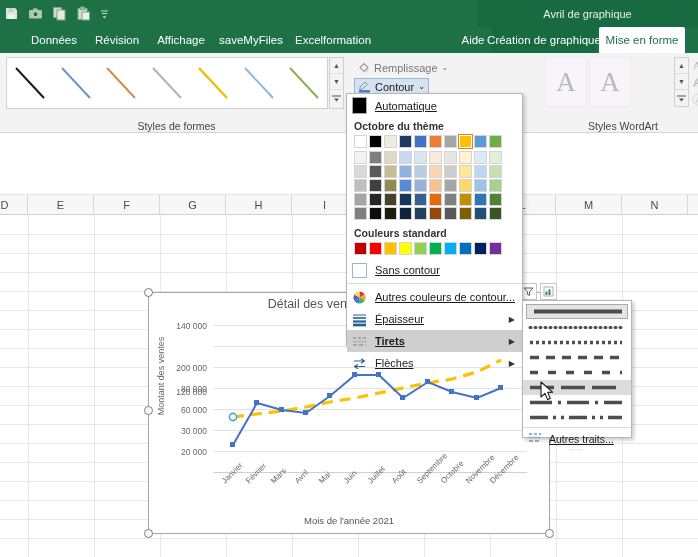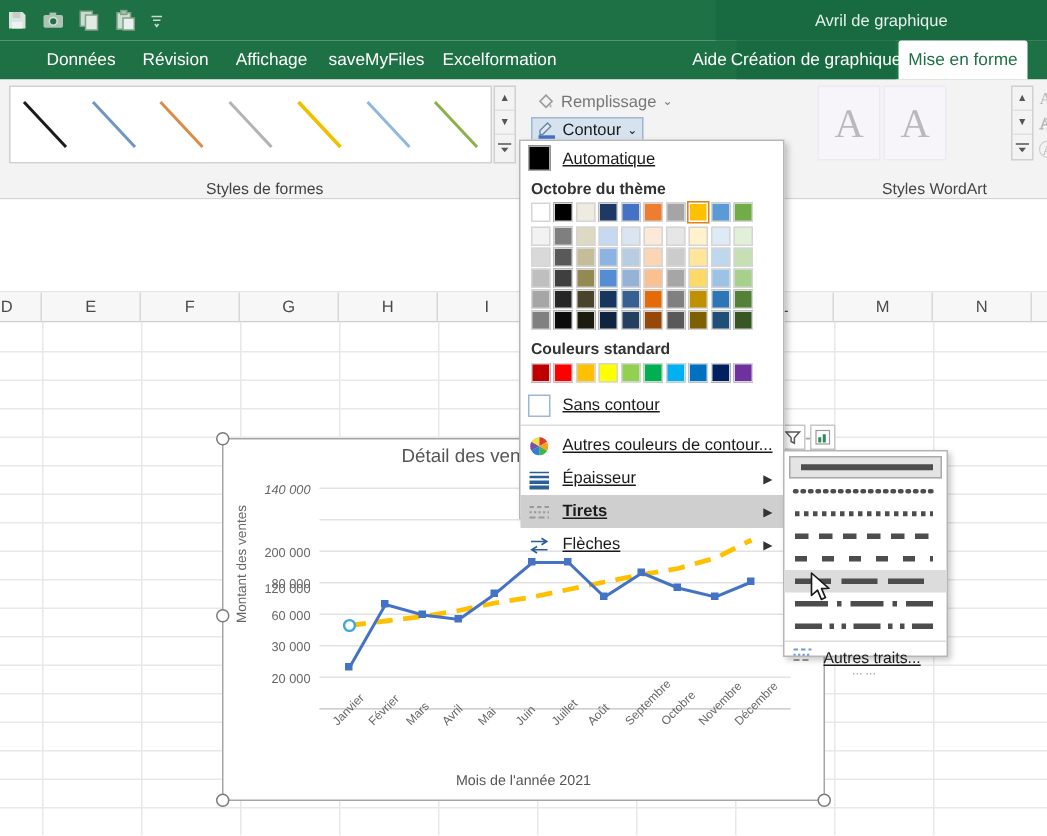--- a/index.html
+++ b/index.html
@@ -390,21 +390,21 @@
           <rect x="2.5" y="5.5" width="2" height="3.5" fill="#2e8b57"></rect>
           <rect x="5.5" y="3.5" width="2" height="5.5" fill="#2e8b57"></rect>
         </svg>
     </div>
   </div>
 
   <div class="chart-title">Détail des ventes mensuelles</div>
   <div class="yaxis-title">Montant des ventes</div>
   <div class="xaxis-title">Mois de l'année 2021</div>
 
-  <div class="ytick" style="left:12px;top:28px;font-style:italic;">140 000</div>
+  <div class="ytick" style="left:12px;top:28px;">140 000</div>
   <div class="ytick" style="left:12px;top:49px;margin-top:45px;">120 000</div>
   <div class="ytick" style="left:12px;top:70px;">200 000</div>
   <div class="ytick" style="left:12px;top:91px;">80 000</div>
   <div class="ytick" style="left:12px;top:112px;">60 000</div>
   <div class="ytick" style="left:12px;top:133px;">30 000</div>
   <div class="ytick" style="left:12px;top:154px;">20 000</div>
 
   <svg class="plotsvg" width="402" height="242">
     <g stroke="#e2e2e2" stroke-width="1">
       <line x1="64" y1="32.5" x2="378" y2="32.5"></line>

